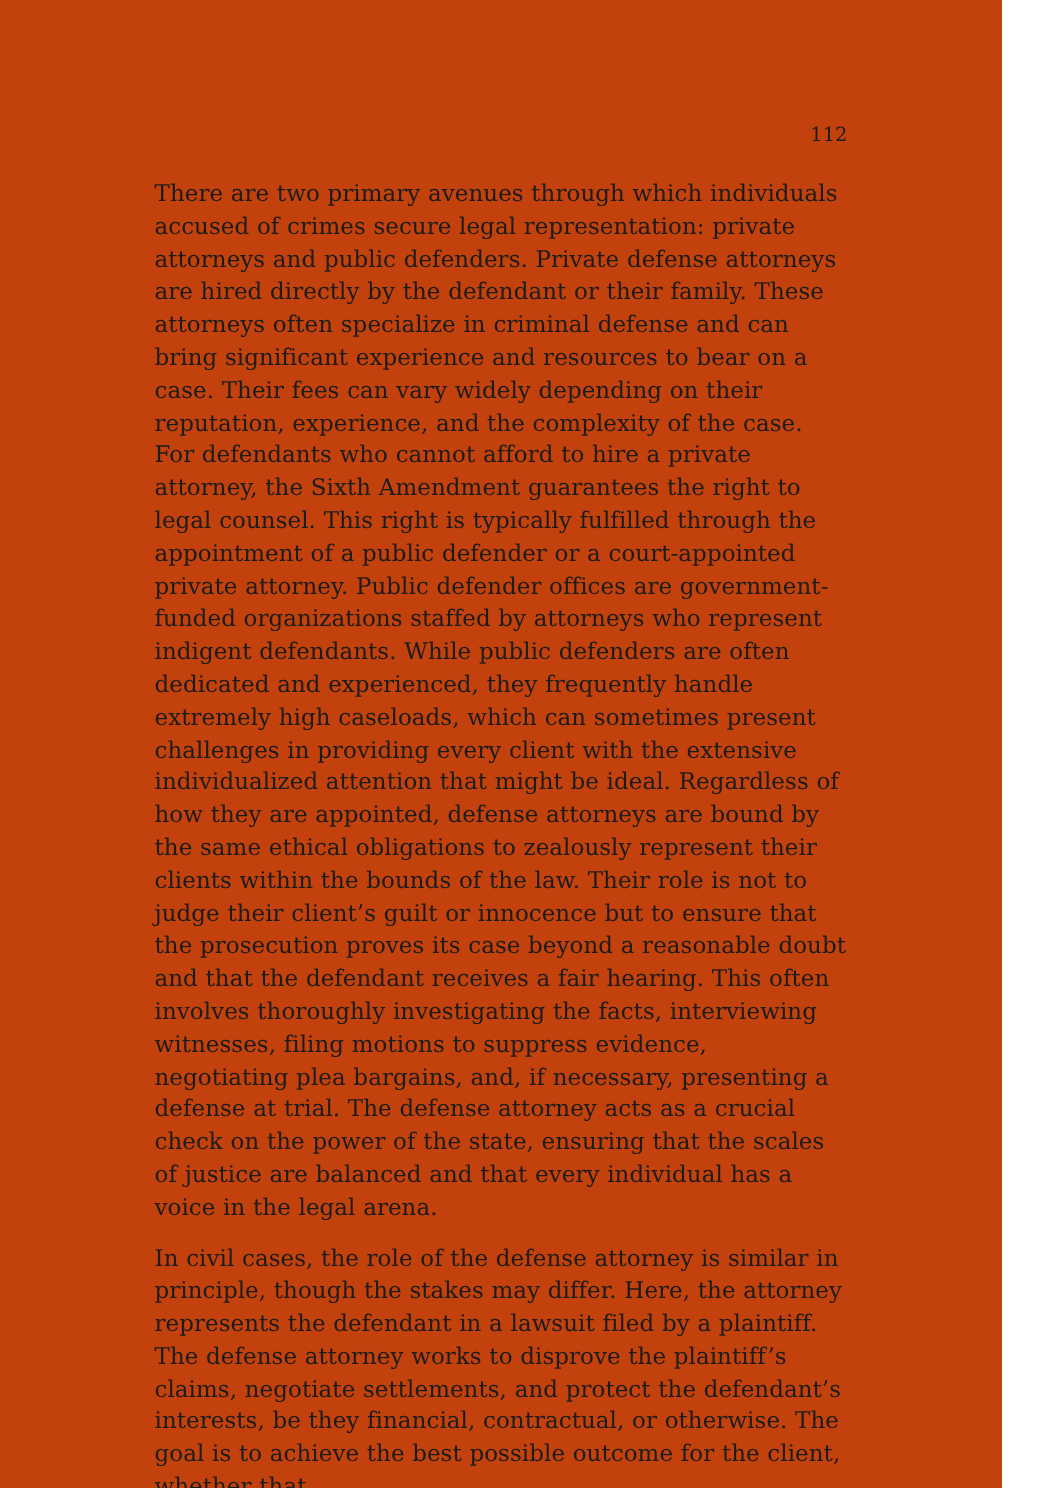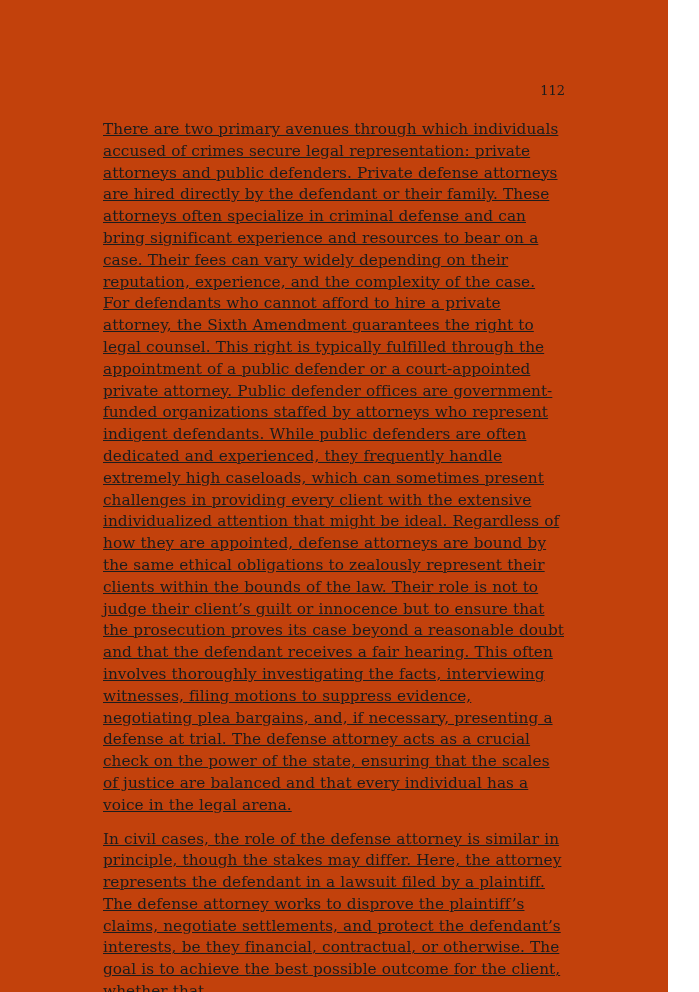--- a/index.html
+++ b/index.html
@@ -27,21 +27,20 @@
   }
   .body-text {
     font-size: 15.3px;
     line-height: 21.8px;
     text-align: left;
   }
   .body-text p {
     margin: 12px 0 10px 0;
     word-spacing: 0.2px;
     letter-spacing: 0.05px;
-    text-decoration: underline;
   }
   .body-text p:last-child {
     margin-bottom: 0;
   }
 </style>
 </head>
 <body>
 
 <div class="page">
   <div class="page-number">112</div>

